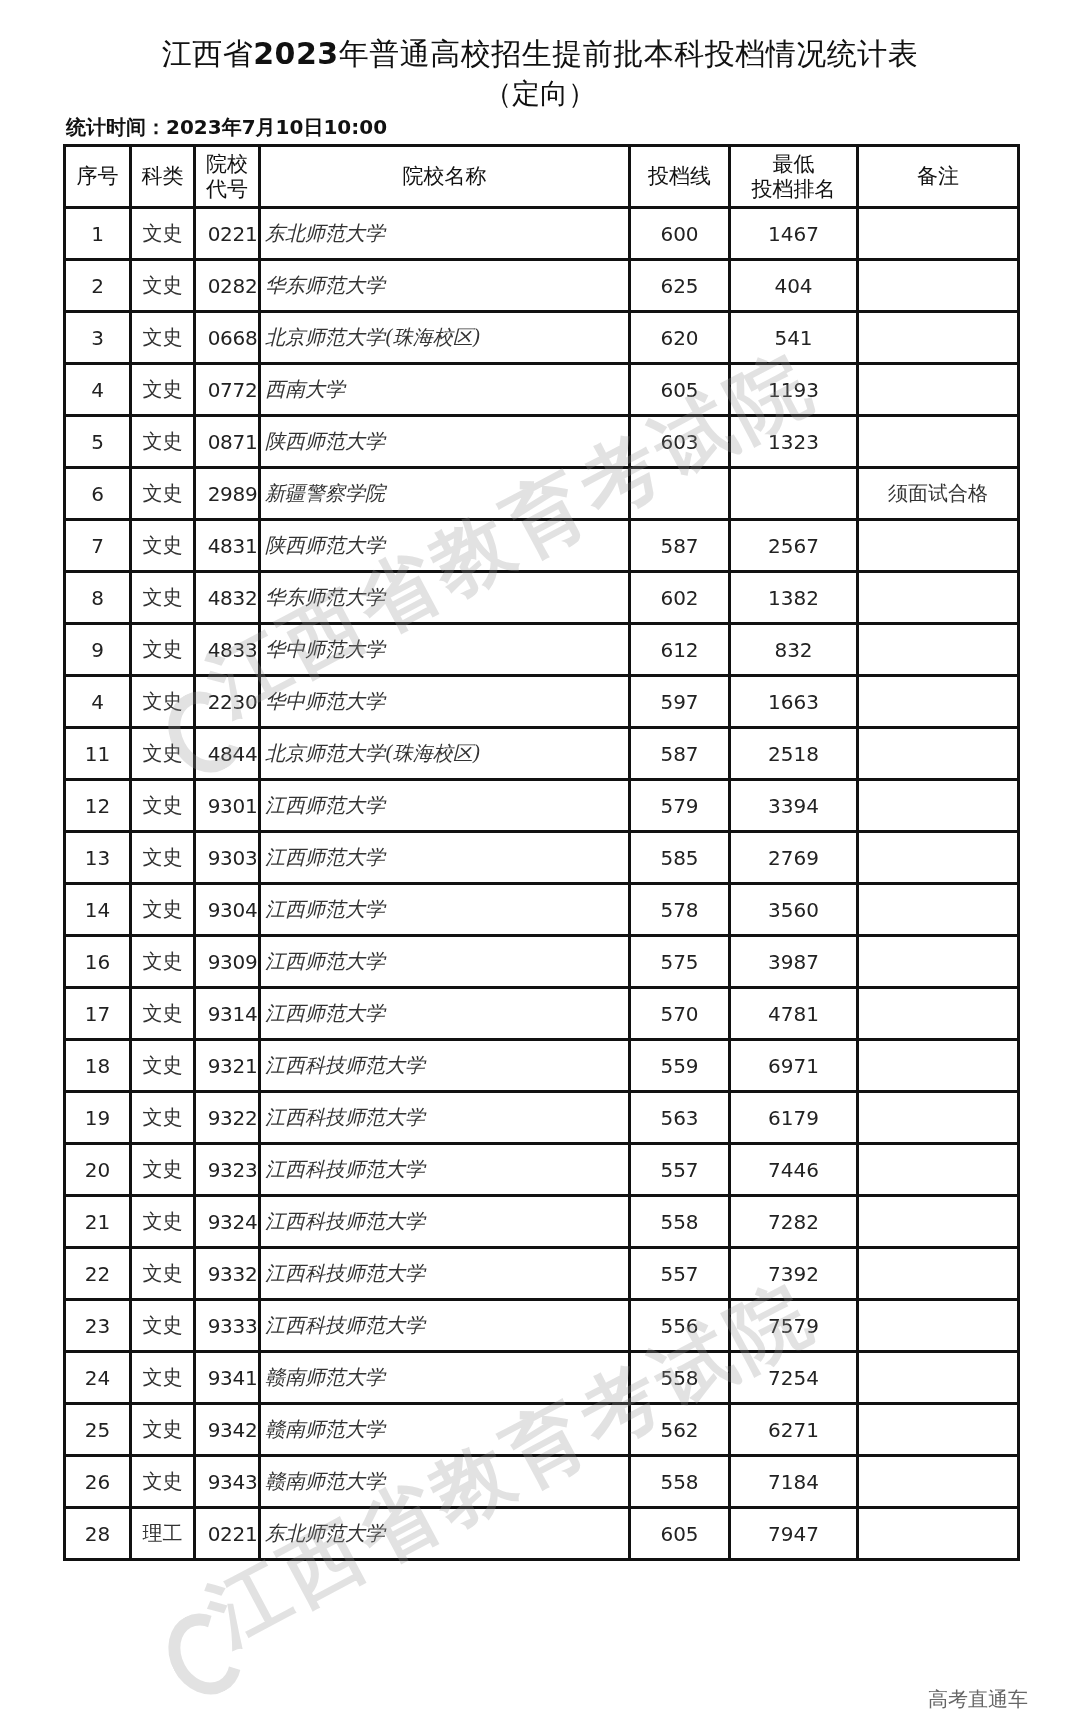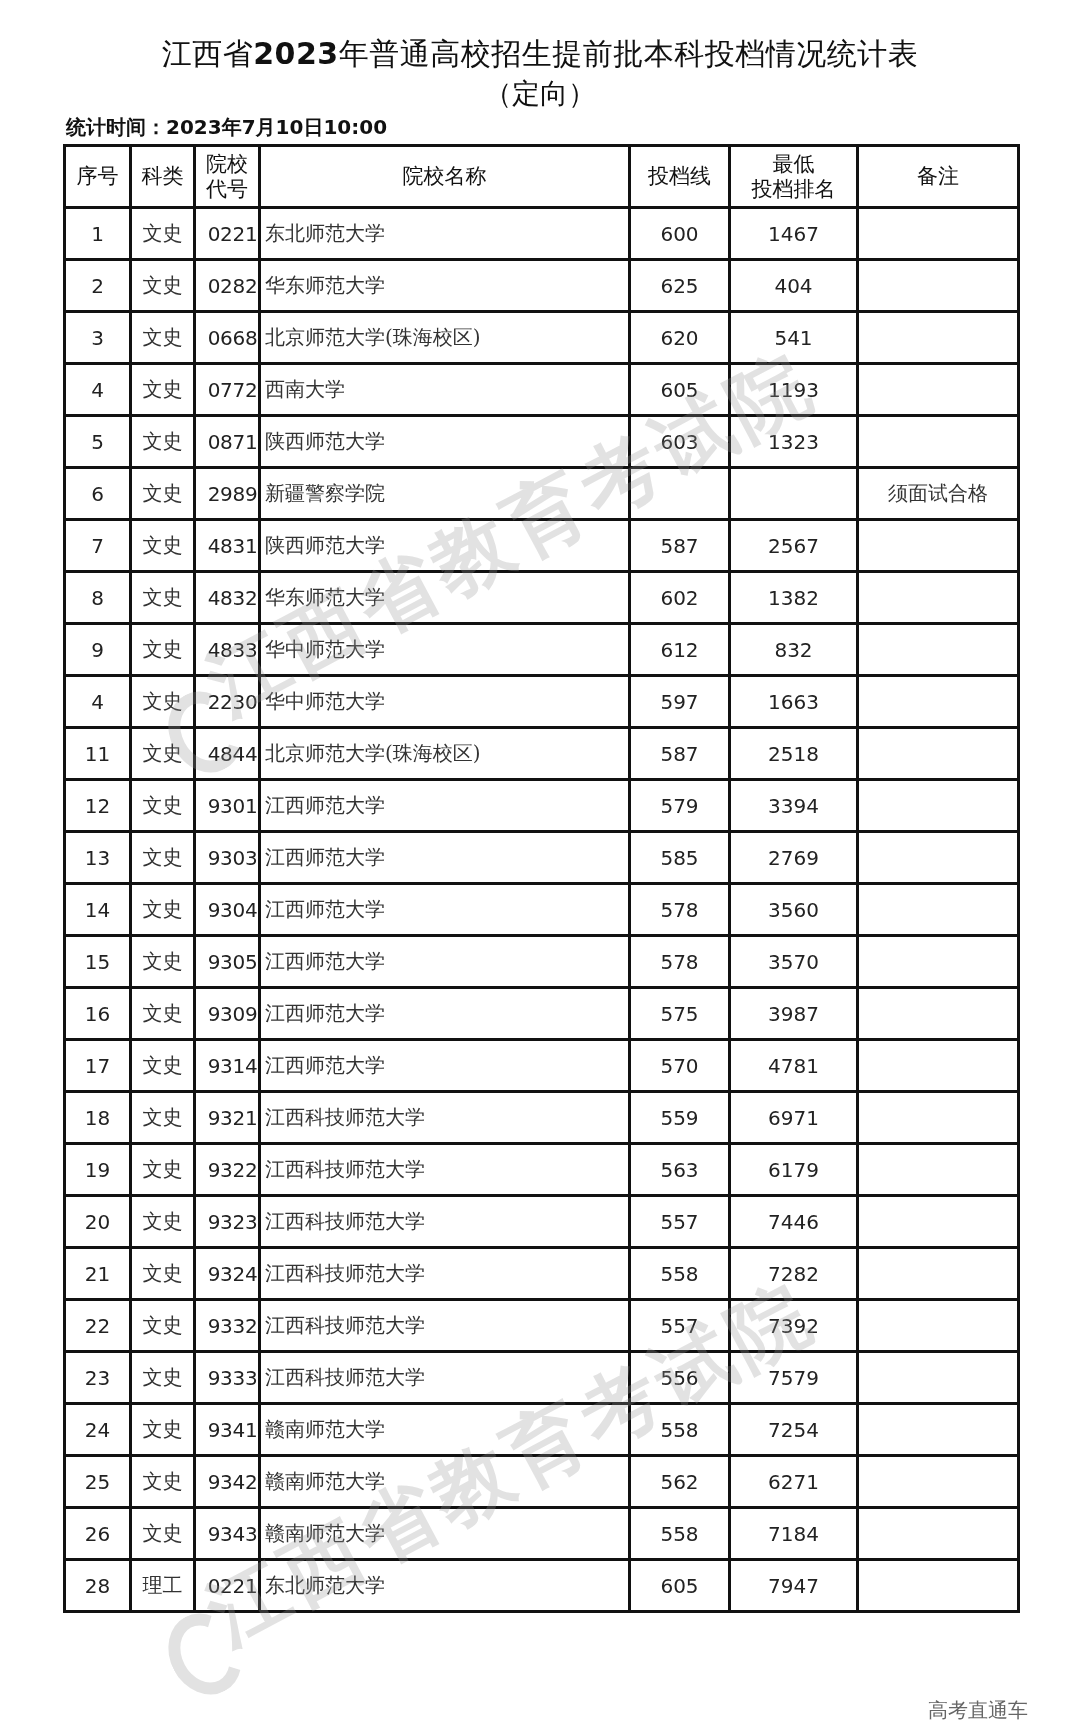--- a/index.html
+++ b/index.html
@@ -12,25 +12,25 @@
               font-size: 28px; line-height: 36px; color: #111; }
   .stat-time { position: absolute; left: 66px; top: 114px; font-size: 20px; font-weight: bold;
                line-height: 26px; color: #111; text-align: right; }
   table.grid { position: absolute; left: 63px; top: 144px; width: 954px; border-collapse: collapse;
                table-layout: fixed; }
   table.grid td, table.grid th { border: 3px solid #111; padding: 0; text-align: center;
                vertical-align: middle; font-weight: normal; }
   table.grid th { height: 59px; font-size: 21px; line-height: 25px; color: #111; }
   table.grid td { height: 49px; font-size: 20px; color: #222; }
   table.grid td.cat, table.grid td.name, table.grid td.note { color: #333; font-family: "DejaVu Serif", "Liberation Serif", serif; }
-  table.grid td.name { text-align: left; padding-left: 4px; }
+  table.grid td.name { text-align: left; padding-left: 4px; font-style: italic; }
   table.grid td.code { font-size: 20px; letter-spacing: -0.3px; padding-left: 11px; }
   .footer { position: absolute; left: 463px; top: 1782px; font-size: 24px; color: #0f172a;
             font-family: "DejaVu Serif", "Liberation Serif", serif; }
-  .brand { position: absolute; left: 928px; top: 1686px; font-size: 20px; color: #666; margin-top: 11px; }
+  .brand { position: absolute; left: 928px; top: 1686px; font-size: 20px; color: #666; }
   .wm { position: absolute; font-size: 78px; font-weight: bold; color: rgba(150,150,150,0.28);
         transform-origin: left center; white-space: nowrap; pointer-events: none; letter-spacing: 6px; }
   .wm1 { left: 215px; top: 640px; transform: rotate(-28deg); }
   .wm2 { left: 215px; top: 1570px; transform: rotate(-28deg); }
   .wm-logo { position: absolute; width: 46px; height: 60px; border: 12px solid rgba(150,150,150,0.28);
              border-right-color: transparent; border-radius: 50%; transform: rotate(-28deg); pointer-events: none; }
   .wml1 { left: 170px; top: 690px; }
   .wml2 { left: 170px; top: 1612px; }
 </style>
 </head>
@@ -182,29 +182,20 @@
       <tr>
         <td class="seq">14</td>
         <td class="cat">文史</td>
         <td class="code">9304</td>
         <td class="name">江西师范大学</td>
         <td class="score">578</td>
         <td class="rank">3560</td>
         <td class="note"></td>
       </tr>
       <tr>
-        <td class="seq">15</td>
-        <td class="cat">文史</td>
-        <td class="code">9305</td>
-        <td class="name">江西师范大学</td>
-        <td class="score">578</td>
-        <td class="rank">3570</td>
-        <td class="note"></td>
-      </tr>
-      <tr>
         <td class="seq">16</td>
         <td class="cat">文史</td>
         <td class="code">9309</td>
         <td class="name">江西师范大学</td>
         <td class="score">575</td>
         <td class="rank">3987</td>
         <td class="note"></td>
       </tr>
       <tr>
         <td class="seq">17</td>

